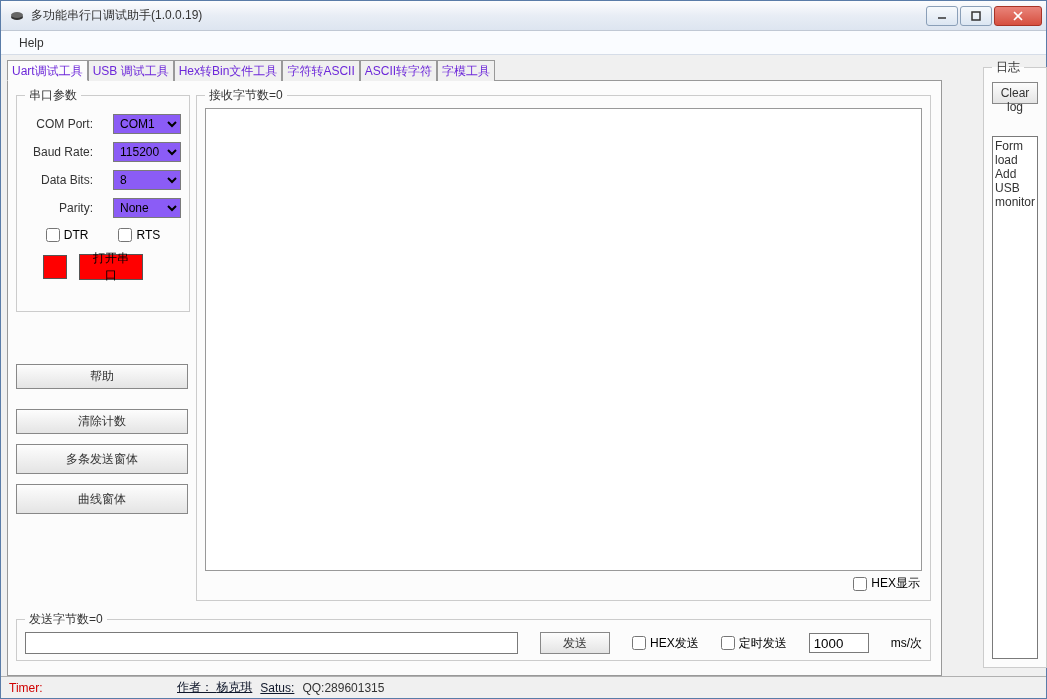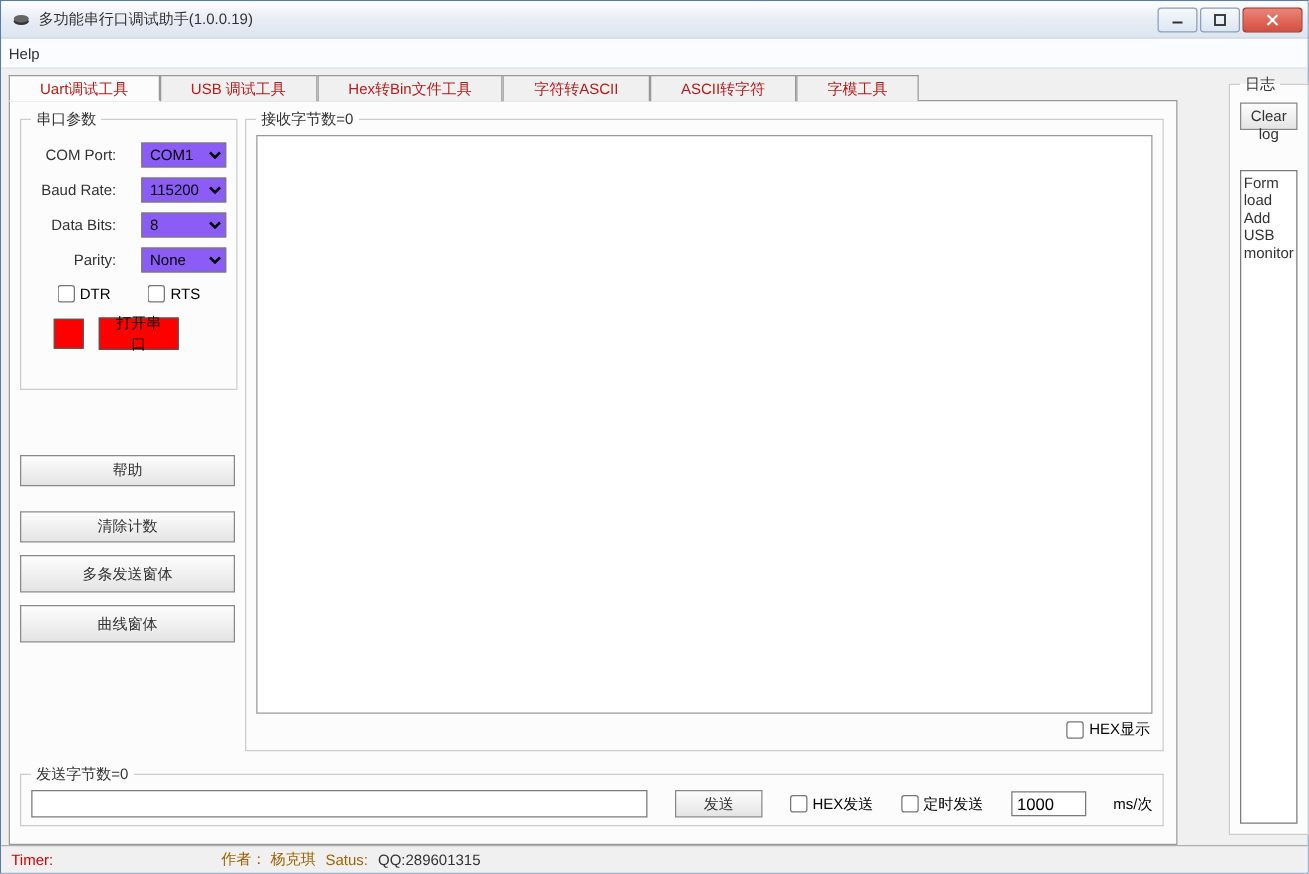--- a/index.html
+++ b/index.html
@@ -46,20 +46,21 @@
   width: 48px;
   background: linear-gradient(to bottom, #e9847a, #d64f3f);
   border-color: #a83326;
   color: #fff;
 }
 .menubar {
   height: 24px;
   background: #fafcff;
   border-bottom: 1px solid #d6dde8;
   display: flex; align-items: center;
+  padding-left: 12px;
   font-family: "Microsoft YaHei", sans-serif;
 }
 .menubar-item { padding: 2px 6px; cursor: default; color: #333; }
 .client {
   flex: 1;
   display: flex;
   flex-direction: column;
   background: #f0f0f0;
 }
 .main-row {
@@ -76,26 +77,26 @@
 .tabs-header {
   display: flex;
   height: 21px;
   position: relative;
   z-index: 2;
 }
 .tab {
   border: 1px solid #999;
   border-bottom: none;
   background: #f0f0f0;
-  padding: 2px 24px;
+  padding: 2px 4px;
   font-size: 12px;
   cursor: default;
   position: relative;
   top: 1px;
-  color: #b91c1c;
+  color: #6d28d9;
 }
 .tab.active {
   background: #fcfcfc;
   border-bottom: 1px solid #fcfcfc;
 }
 .tab-panel {
   flex: 1;
   border: 1px solid #999;
   background: #fcfcfc;
   padding: 6px 10px 6px 8px;
@@ -251,21 +252,21 @@
   height: 22px;
   border-top: 1px solid #b0b0b0;
   background: #f0f0f0;
   display: flex;
   align-items: center;
   padding: 0 8px;
   gap: 8px;
   font-size: 12px;
 }
 .status-timer { color: #d00000; width: 160px;}
-.status-author { color: #a16207; }
+.status-author { color: #0f172a; text-decoration: underline; }
 .status-qq { color: #333; }
 </style>
 </head>
 <body>
 
 <div class="window">
 
   <div class="titlebar">
     <span class="titlebar-icon">
       <svg width="16" height="16">

